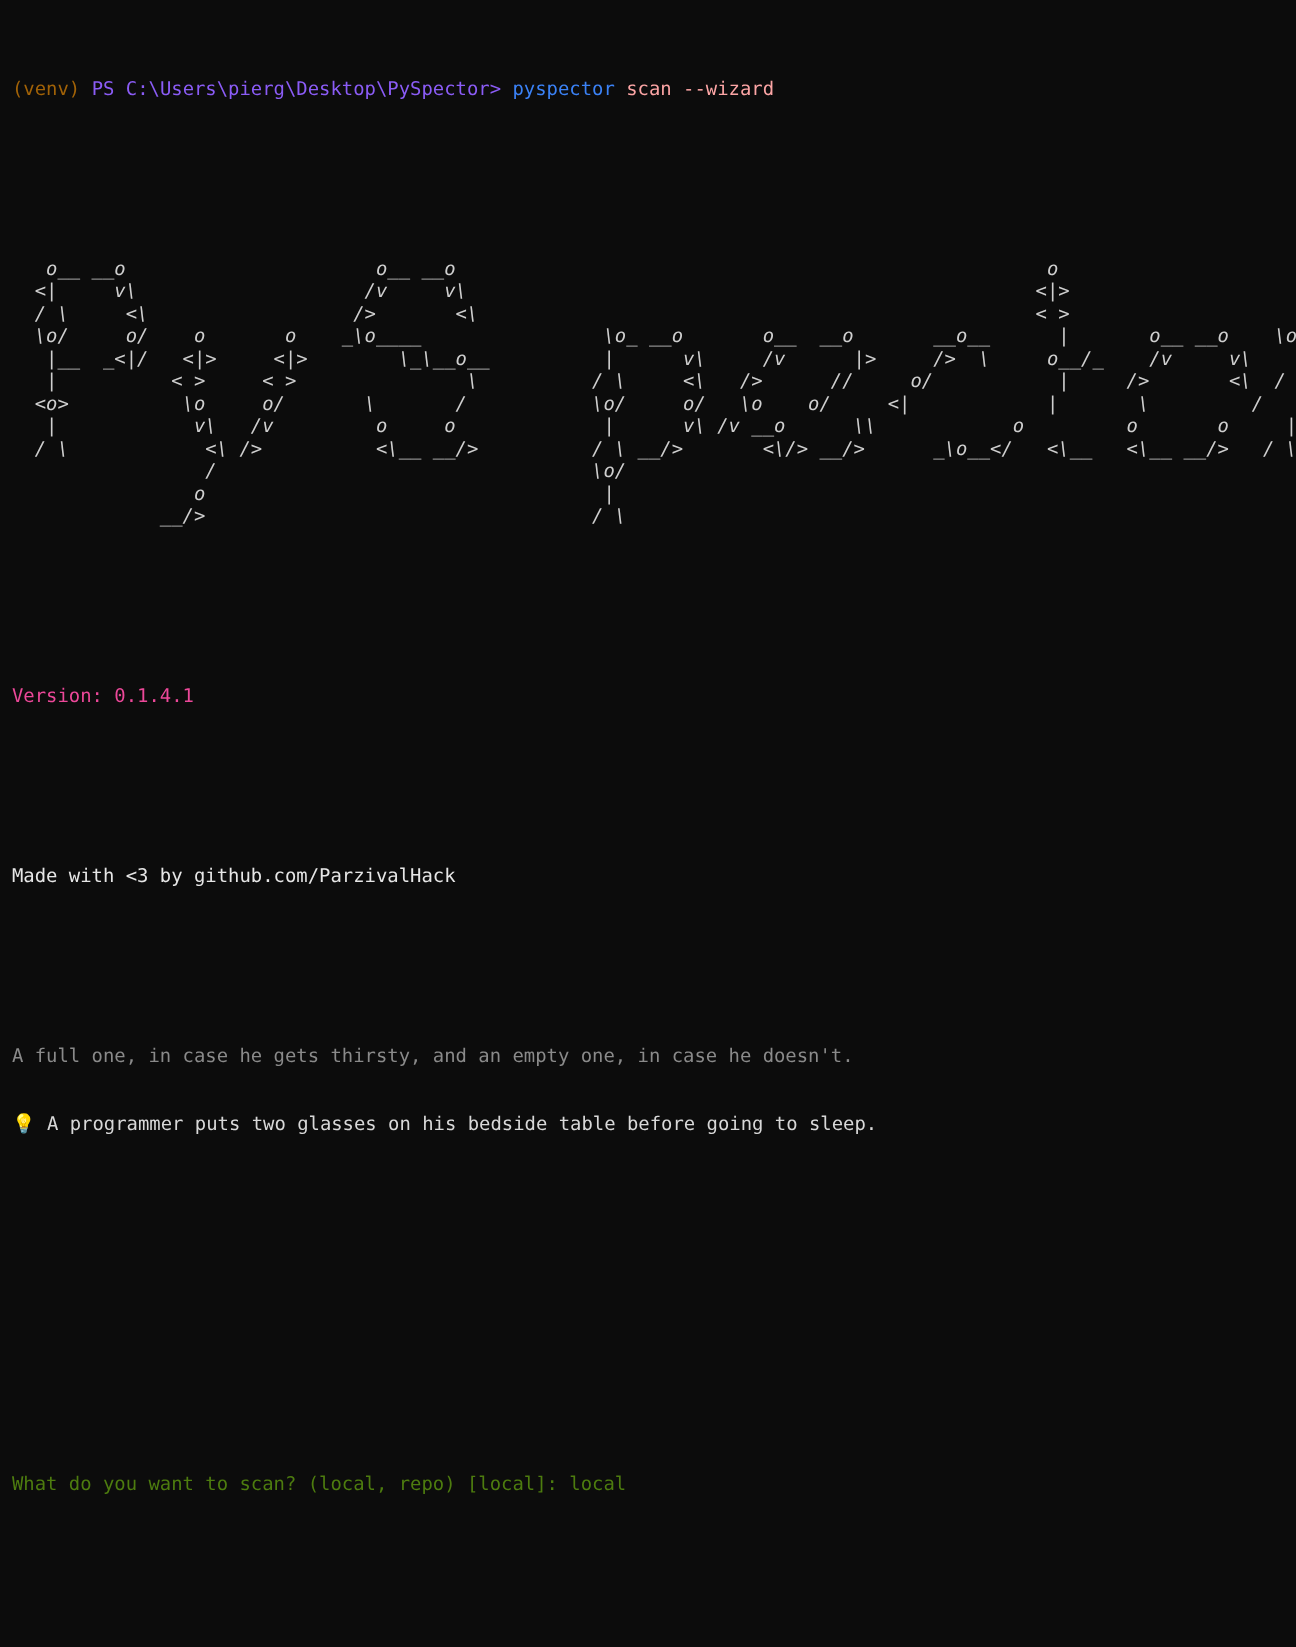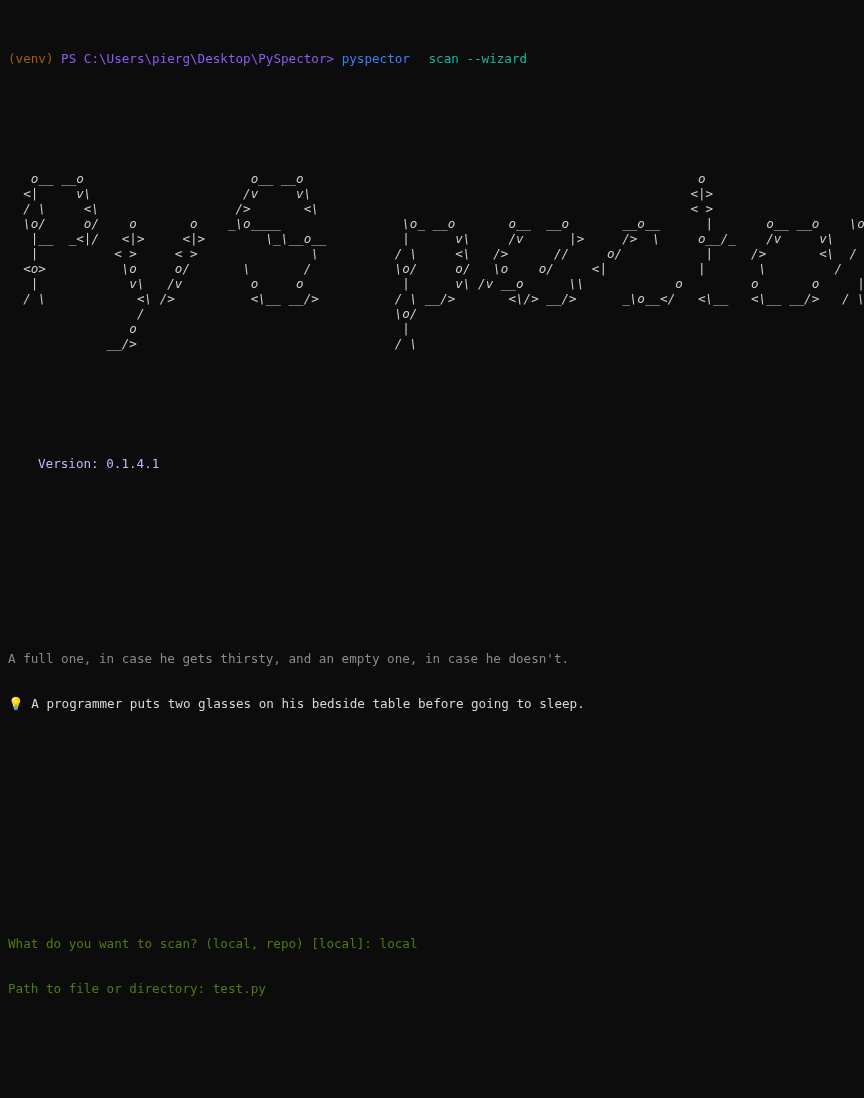--- a/index.html
+++ b/index.html
@@ -19,23 +19,23 @@
   }
   .terminal {
     padding: 6px 8px 0 8px;
     white-space: pre;
   }
   .line { white-space: pre; min-height: 15px; }
   .blank { height: 15px; }
   .venv { color: #a16207; }
   .prompt { color: #8b5cf6; }
   .cmd { color: #3b82f6; }
-  .flag { color: #14b8a6; margin-left: 11px; }
+  .flag { color: #fca5a5; }
   .ascii { color: #cfcfcf; font-style: italic; }
-  .version { color: #c4b5fd; margin-left: 30px; }
+  .version { color: #ec4899; }
   .made { color: #e6e6e6; }
   .joke1 { color: #d8d8d8; }
   .joke2 { color: #8a8a8a; }
   .wizard-title { color: #e6e6e6; }
   .q { color: #4d7c0f; }
   .emoji { font-family: "DejaVu Sans", sans-serif; }
 </style>
 </head>
 <body>
 
@@ -46,34 +46,34 @@
   <div class="blank"></div>
 
   <div class="ascii"><div class="line">   o__ __o                      o__ __o                                                    o</div><div class="line">  &lt;|     v\                    /v     v\                                                  &lt;|&gt;</div><div class="line">  / \     &lt;\                  /&gt;       &lt;\                                                 &lt; &gt;</div><div class="line">  \o/     o/    o       o    _\o____                \o_ __o       o__  __o       __o__      |       o__ __o    \o__ __o</div><div class="line">   |__  _&lt;|/   &lt;|&gt;     &lt;|&gt;        \_\__o__          |      v\     /v      |&gt;     /&gt;  \     o__/_    /v     v\    |       |&gt;</div><div class="line">   |          &lt; &gt;     &lt; &gt;               \          / \     &lt;\   /&gt;      //     o/           |     /&gt;       &lt;\  / \     &lt; &gt;</div><div class="line">  &lt;o&gt;          \o     o/       \       /           \o/     o/   \o    o/     &lt;|            |       \         /   \o/</div><div class="line">   |            v\   /v         o     o             |      v\ /v __o      \\            o         o       o     |</div><div class="line">  / \            &lt;\ /&gt;          &lt;\__ __/&gt;          / \ __/&gt;       &lt;\/&gt; __/&gt;      _\o__&lt;/   &lt;\__   &lt;\__ __/&gt;   / \</div><div class="line">                 /                                 \o/</div><div class="line">                o                                   |</div><div class="line">             __/&gt;                                  / \</div></div>
 
   <div class="blank"></div>
 
   <div class="line version">Version: 0.1.4.1</div>
 
   <div class="blank"></div>
 
+  <div class="line made">Made with &lt;3 by github.com/ParzivalHack</div>
 
   <div class="blank"></div>
 
   <div class="line joke2">A full one, in case he gets thirsty, and an empty one, in case he doesn't.</div>
   <div class="line joke1"><span class="emoji">💡</span> <span>A programmer puts two glasses on his bedside table before going to sleep.</span></div>
 
   <div class="blank"></div>
   <div class="blank"></div>
 
 
   <div class="blank"></div>
 
   <div class="line q"><span>What do you want to scan? (local, repo) [local]:</span> <span>local</span></div>
-  <div class="line q"><span>Path to file or directory:</span> <span>test.py</span></div>
   
   
   
 
   
 
   
 
   
 

